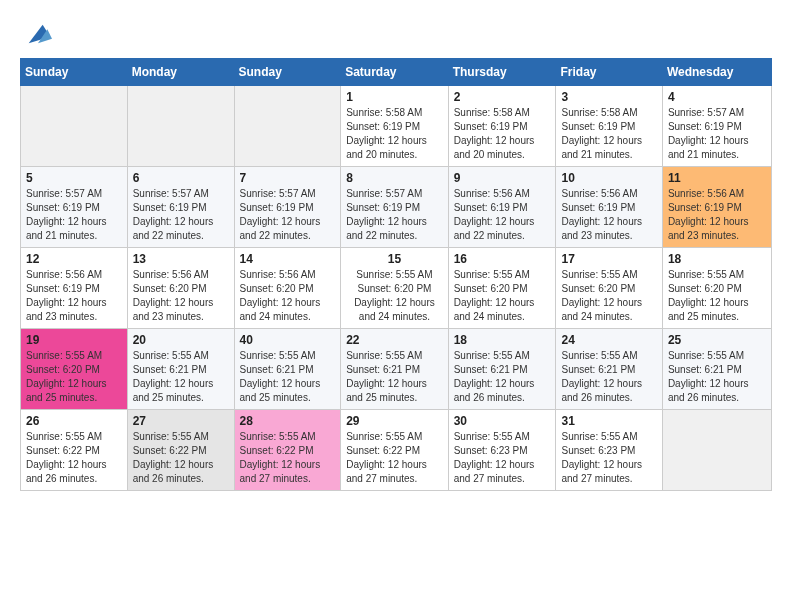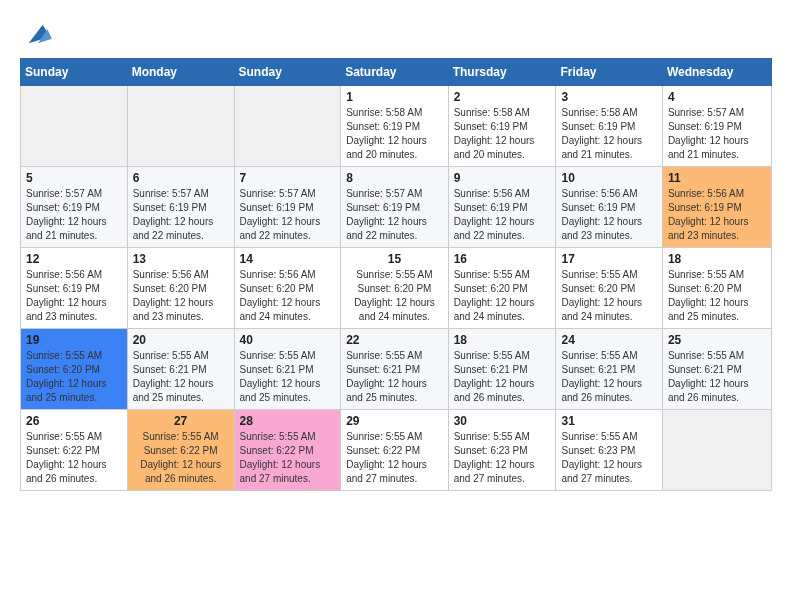--- a/index.html
+++ b/index.html
@@ -252,21 +252,21 @@
         </td>
         <td style="background: rgb(255, 255, 255);">
           <div class="day-number">18</div>
           <div class="day-info" style="white-space: pre-line;">Sunrise: 5:55 AM
 Sunset: 6:20 PM
 Daylight: 12 hours
 and 25 minutes.</div>
         </td>
       </tr>
       <tr>
-        <td style="background: #3b82f6;">
+        <td style="background: #ec4899;">
           <div class="day-number">19</div>
           <div class="day-info" style="white-space: pre-line;">Sunrise: 5:55 AM
 Sunset: 6:20 PM
 Daylight: 12 hours
 and 25 minutes.</div>
         </td>
         <td style="background: rgb(245, 247, 250);">
           <div class="day-number">20</div>
           <div class="day-info" style="white-space: pre-line;">Sunrise: 5:55 AM
 Sunset: 6:21 PM
@@ -310,21 +310,21 @@
         </td>
       </tr>
       <tr>
         <td style="background: rgb(255, 255, 255);">
           <div class="day-number">26</div>
           <div class="day-info" style="white-space: pre-line;">Sunrise: 5:55 AM
 Sunset: 6:22 PM
 Daylight: 12 hours
 and 26 minutes.</div>
         </td>
-        <td style="background: #fdba74; text-align: center;">
+        <td style="background: #e5e5e5;">
           <div class="day-number">27</div>
           <div class="day-info" style="white-space: pre-line;">Sunrise: 5:55 AM
 Sunset: 6:22 PM
 Daylight: 12 hours
 and 26 minutes.</div>
         </td>
         <td style="background: #f9a8d4;">
           <div class="day-number">28</div>
           <div class="day-info" style="white-space: pre-line;">Sunrise: 5:55 AM
 Sunset: 6:22 PM

